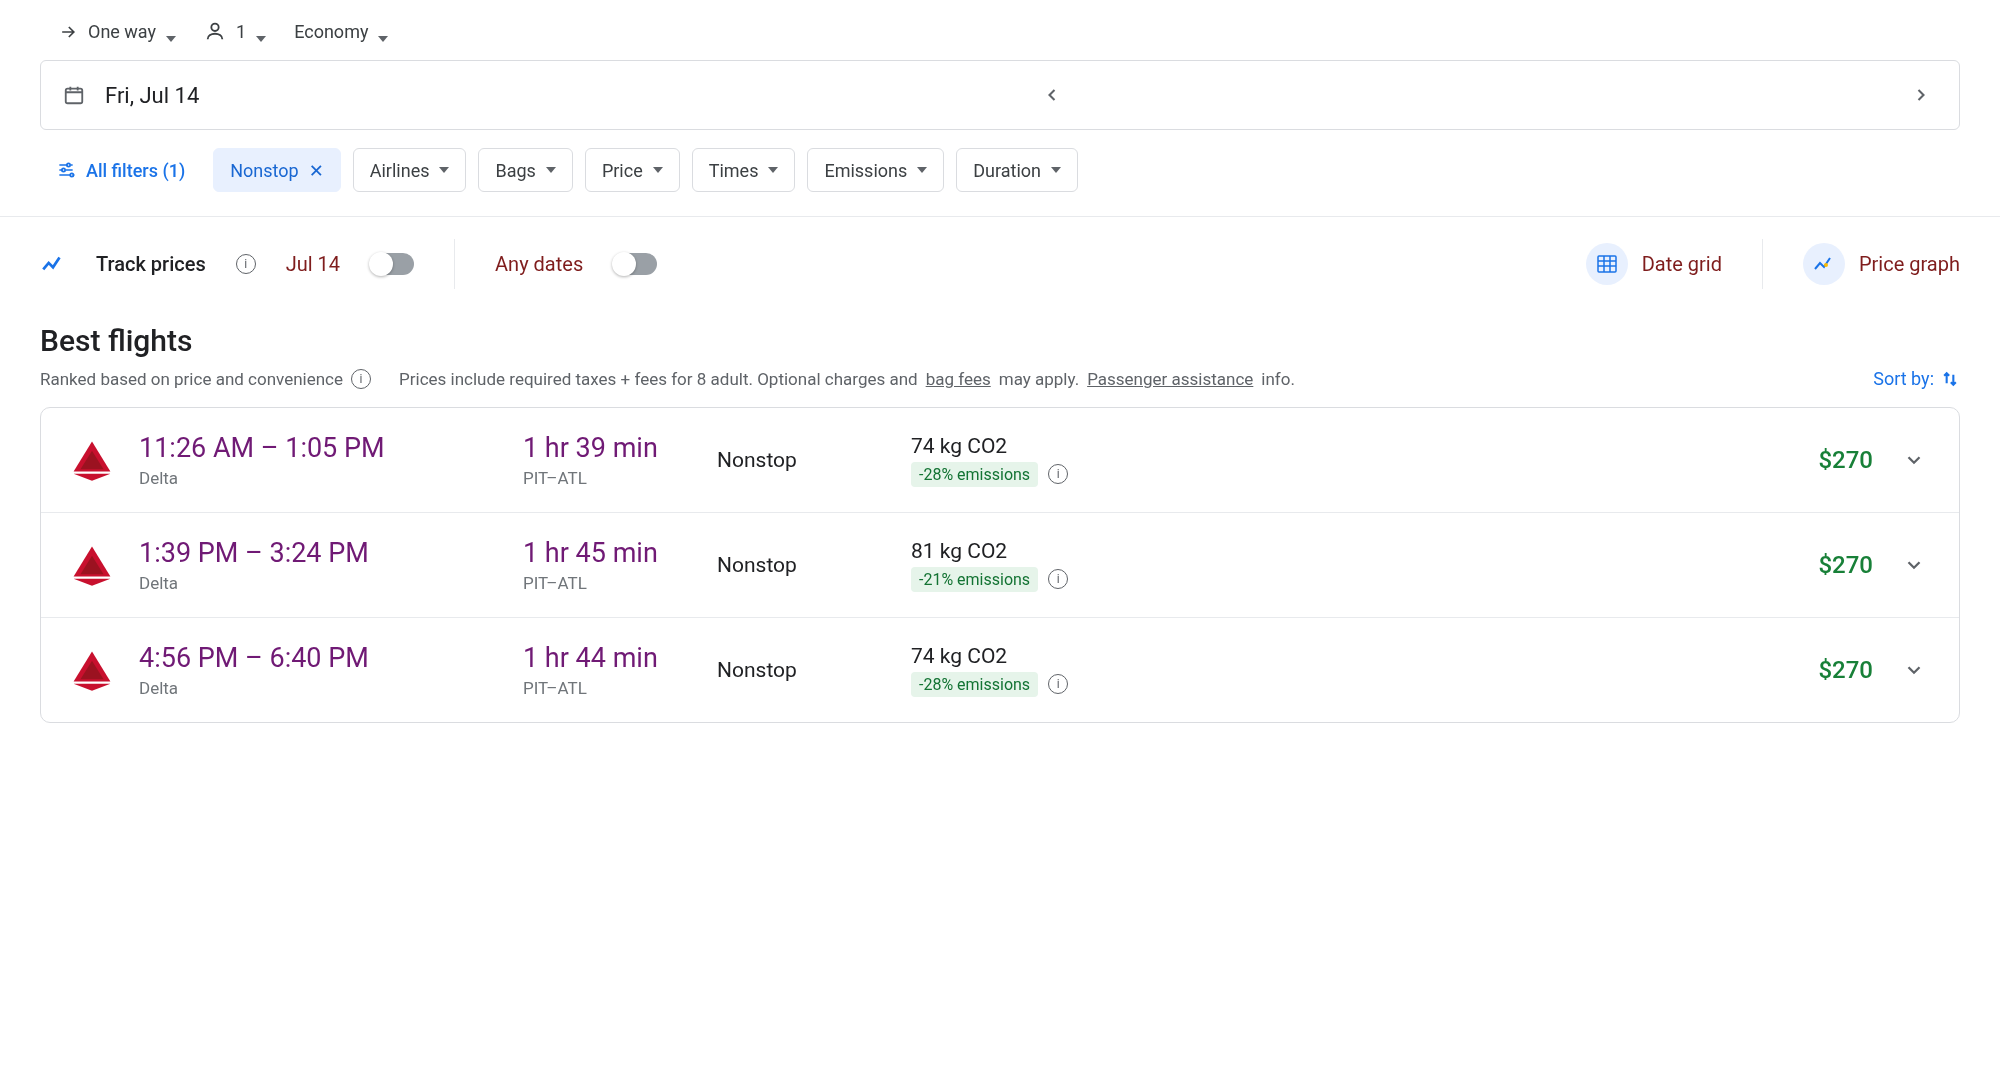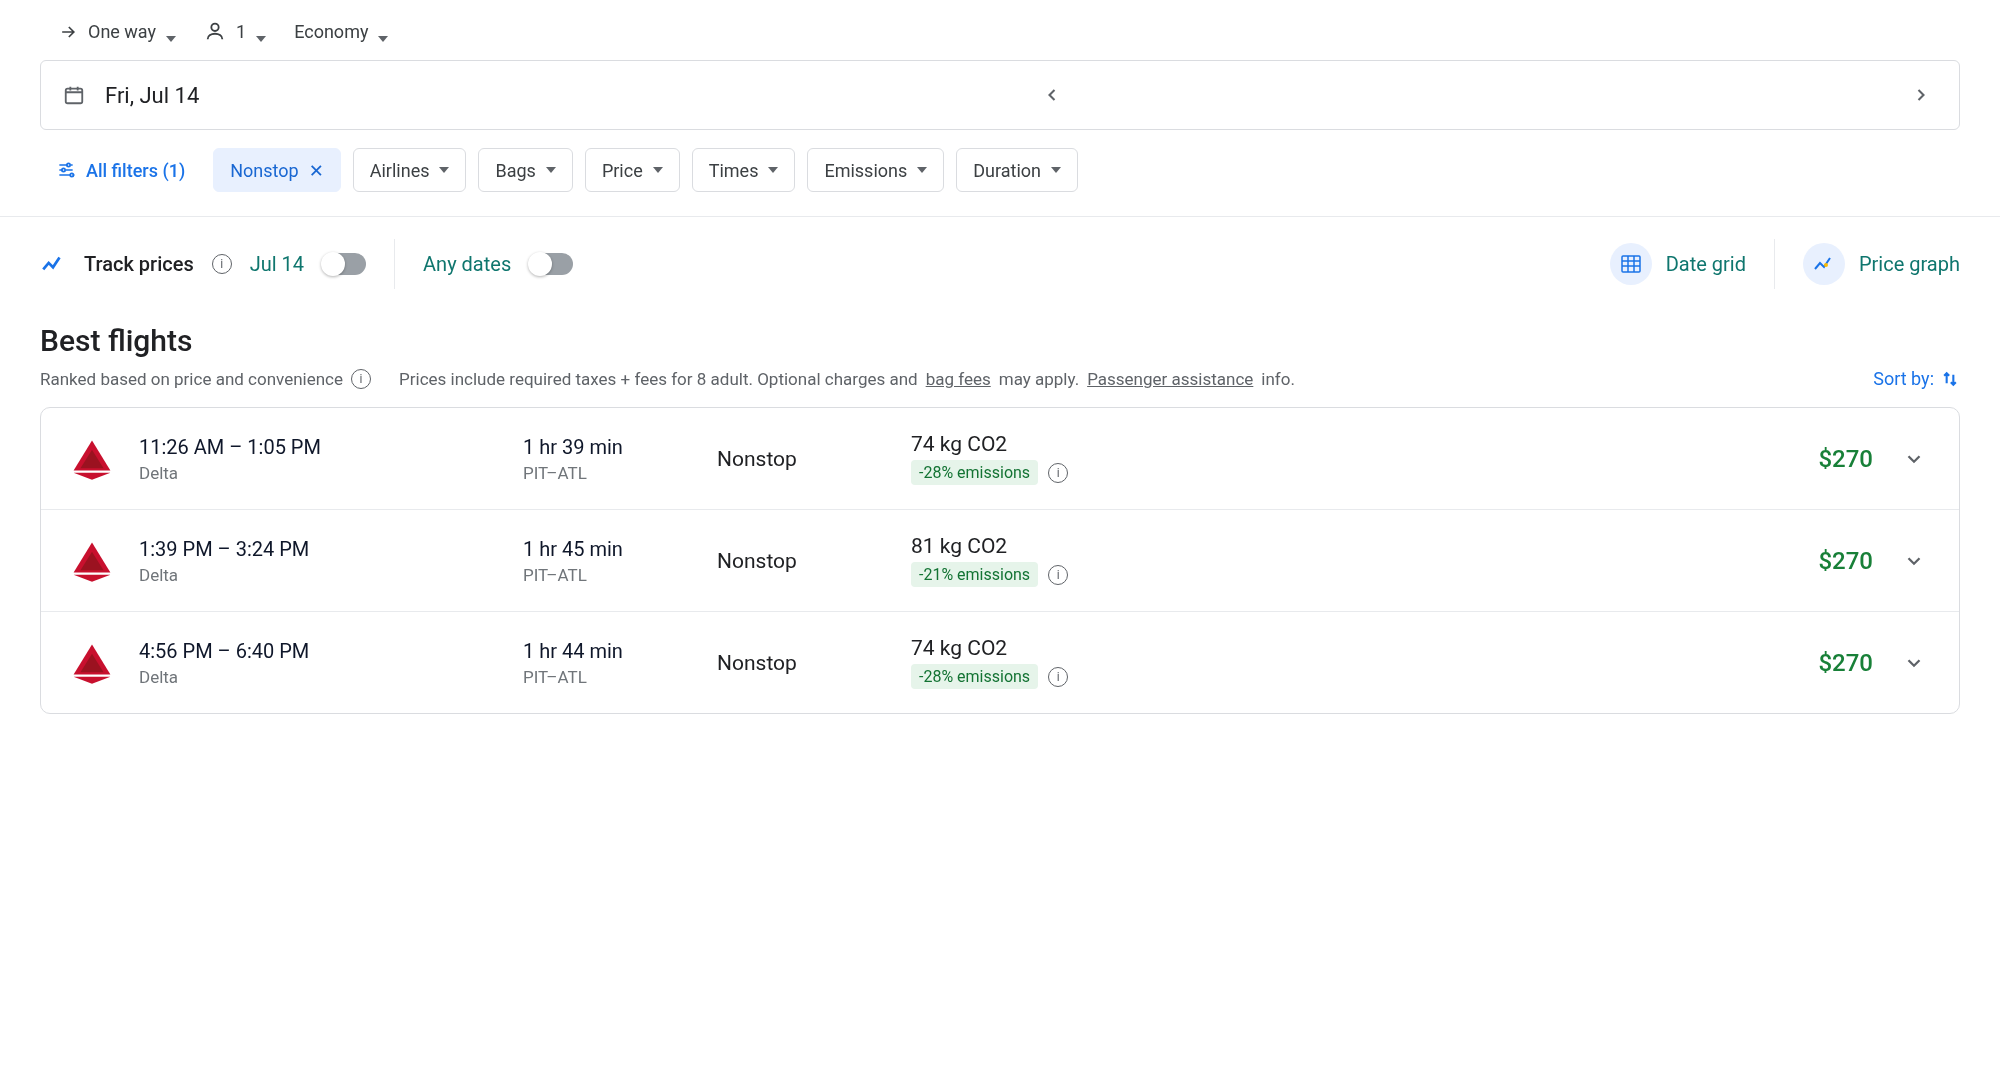--- a/index.html
+++ b/index.html
@@ -16,45 +16,45 @@
 .swap{position:absolute;left:50%;top:50%;transform:translate(-50%,-50%);width:44px;height:44px;border-radius:50%;border:1px solid #dadce0;background:#fff;display:flex;align-items:center;justify-content:center;z-index:2;cursor:pointer}
 .code{color:#9aa0a6;font-size:18px;margin-left:6px}
 .date-field{flex:1}
 .date-field .nav-arrow{margin-left:auto;color:#5f6368;padding:6px;cursor:pointer}
 .filters{display:flex;gap:12px;align-items:center;margin-bottom:24px;flex-wrap:wrap}
 .filter-chip{border:1px solid #dadce0;border-radius:6px;height:44px;display:flex;align-items:center;padding:0 16px;font-size:18px;color:#3c4043;cursor:pointer;gap:10px;background:#fff}
 .filter-chip.link{border:none;color:#1a73e8;font-weight:500}
 .filter-chip.active{background:#e8f0fe;border-color:#e8f0fe;color:#1967d2}
 .filter-chip .close-x{color:#1967d2;font-size:18px}
 .divider{height:1px;background:#e8eaed;margin:0 -40px 22px -40px}
-.track-row{display:flex;align-items:center;gap:18px;margin-bottom:34px}
+.track-row{display:flex;align-items:center;gap:30px;margin-bottom:34px}
 .track-row .lbl{font-size:20px;color:#202124;font-weight:500}
 .info-circ{width:20px;height:20px;border:1.5px solid #5f6368;border-radius:50%;display:inline-flex;align-items:center;justify-content:center;font-size:12px;color:#5f6368}
-.link-txt{color:#0f766e;font-size:20px;cursor:pointer}
+.link-txt{color:#7f1d1d;font-size:20px;cursor:pointer}
 .toggle{width:44px;height:22px;background:#9aa0a6;border-radius:11px;position:relative;cursor:pointer}
 .toggle .knob{width:24px;height:24px;background:#fff;border-radius:50%;box-shadow:0 1px 3px rgba(0,0,0,.3);position:absolute;top:-1px;left:-1px}
 .vdiv{width:1px;height:50px;background:#e8eaed;margin:0 10px}
 .track-row .spacer{flex:1}
 .icon-btn{display:flex;align-items:center;gap:14px;cursor:pointer}
 .icon-box{width:42px;height:42px;border-radius:50%;display:flex;align-items:center;justify-content:center}
 h2{font-size:30px;font-weight:500;margin-bottom:10px}
 .subhead{display:flex;align-items:center;gap:8px;font-size:17px;color:#5f6368;margin-bottom:18px;flex-wrap:wrap}
 .subhead a{color:#5f6368;text-decoration:underline}
 .sort-link{margin-left:auto;color:#1a73e8;display:flex;align-items:center;gap:6px;cursor:pointer;font-size:18px}
 .results{border:1px solid #dadce0;border-radius:10px;overflow:hidden}
 .flight{display:flex;align-items:center;padding:24px 28px;gap:24px;cursor:pointer}
 .flight+.flight{border-top:1px solid #e8eaed}
 .airline-logo{width:46px;height:46px;flex-shrink:0}
 .col{display:flex;flex-direction:column;gap:4px}
 .col-time{flex:0 0 360px}
 .col-dur{flex:0 0 170px}
 .col-stops{flex:0 0 170px}
 .col-emis{flex:0 0 240px}
 .col-price{flex:0 0 120px;margin-left:auto;text-align:right}
-.time-main{font-size:20px;color:#0f172a}
+.time-main{font-size:27px;color:#701a75}
 .sub-grey{font-size:17px;color:#70757a}
 .stops{font-size:21px;color:#202124}
 .emis-main{font-size:21px;color:#202124}
 .emis-badge{background:#e6f4ea;color:#137333;font-size:16px;padding:3px 8px;border-radius:4px;display:inline-block}
 .emis-row{display:flex;align-items:center;gap:10px}
 .price{font-size:24px;color:#188038;font-weight:500}
 .expand{color:#5f6368;padding:6px}
 svg{display:block}
 </style>
 </head>

